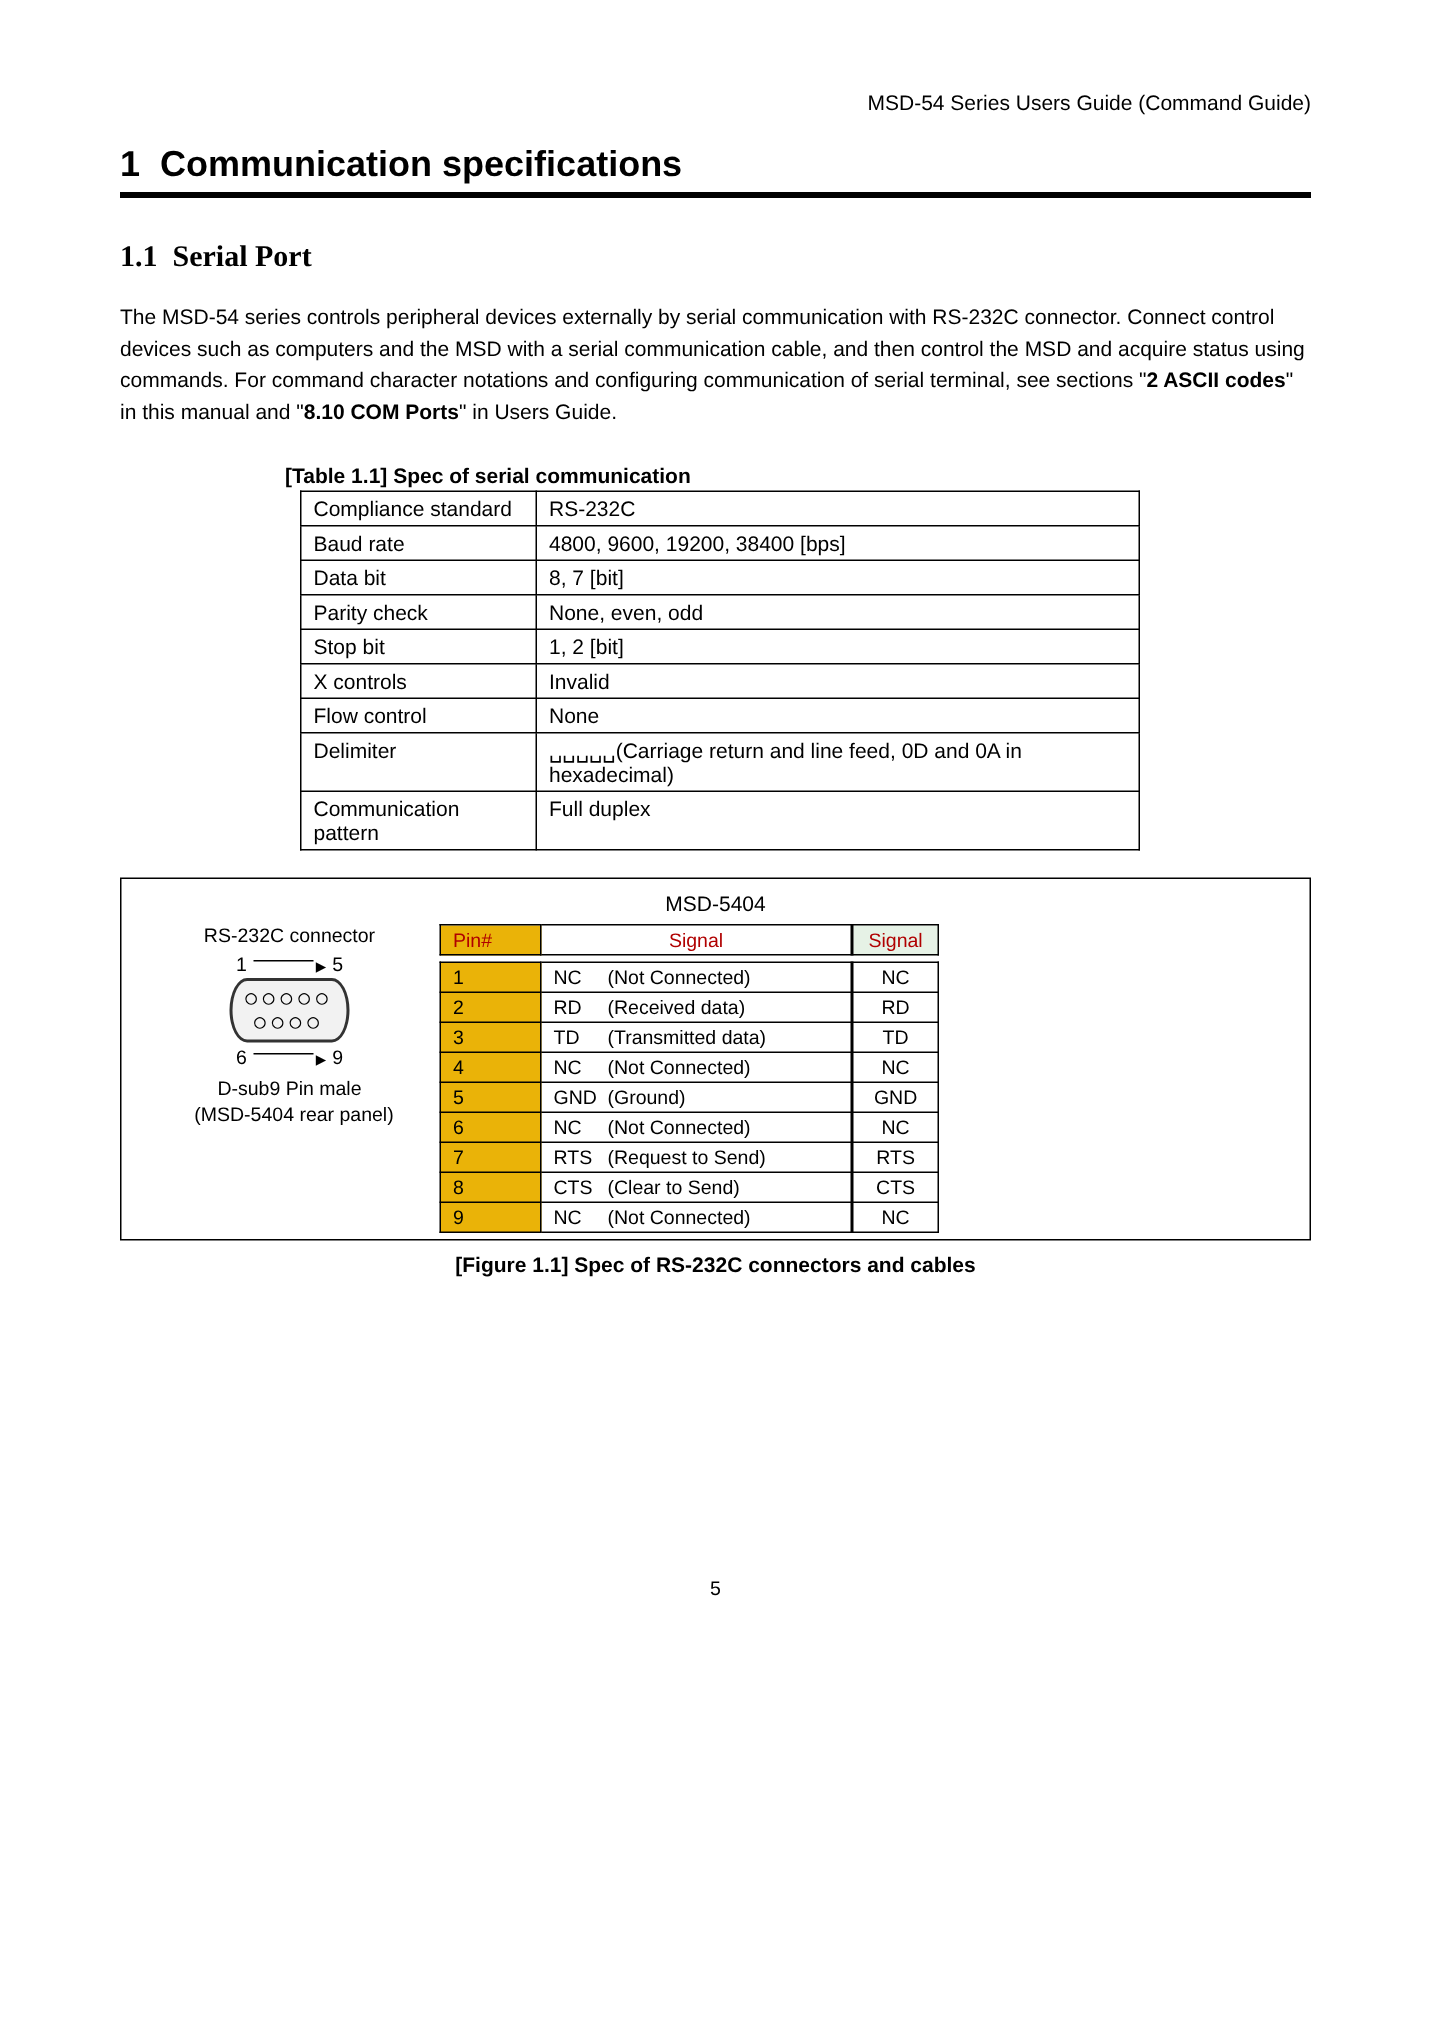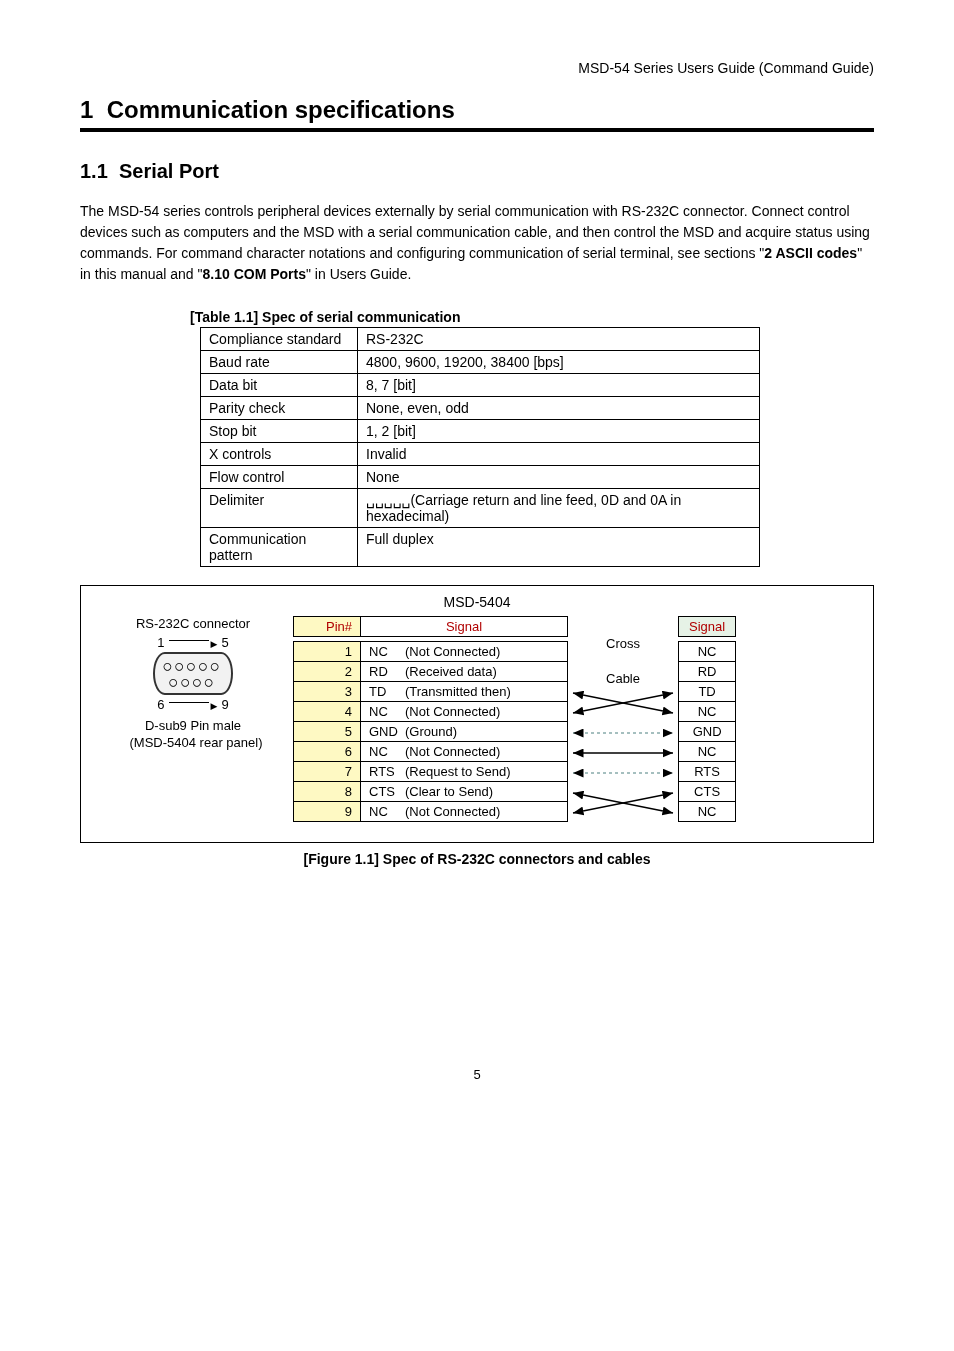--- a/index.html
+++ b/index.html
@@ -25,20 +25,21 @@
   }
   .h1-block h1 {
     font-size: 24px;
     font-weight: bold;
     margin: 0;
   }
   h2 {
     font-size: 20px;
     font-weight: bold;
     margin: 0 0 18px 0;
+    font-family: Liberation Serif, serif;
   }
   .body-text {
     font-size: 14px;
     line-height: 1.5;
     margin-bottom: 24px;
   }
   .body-text .bold {
     font-weight: bold;
   }
   .table-caption {
@@ -112,23 +113,23 @@
   .pin-table {
     border-collapse: collapse;
     font-size: 13px;
   }
   .pin-table th, .pin-table td {
     border: 1px solid #000;
     padding: 2px 8px;
     text-align: left;
   }
   .pin-table th.pin-h, .pin-table td.pin-c {
-    text-align: right;
+    text-align: left;
     width: 50px;
-    background: #fef9c3;
+    background: #eab308;
   }
   .pin-table th {
     color: #b00000;
     font-weight: normal;
     text-align: center;
   }
   .pin-table th.sig-h { width: 190px; }
   .pin-table td.sig-c {
     font-family: Arial, sans-serif;
   }
@@ -297,21 +298,21 @@
         <tr>
               <td class="pin-c">1</td>
               <td class="sig-c"><span class="abbr">NC</span><span>(Not Connected)</span></td>
             </tr>
         <tr>
               <td class="pin-c">2</td>
               <td class="sig-c"><span class="abbr">RD</span><span>(Received data)</span></td>
             </tr>
         <tr>
               <td class="pin-c">3</td>
-              <td class="sig-c"><span class="abbr">TD</span><span>(Transmitted then)</span></td>
+              <td class="sig-c"><span class="abbr">TD</span><span>(Transmitted data)</span></td>
             </tr>
         <tr>
               <td class="pin-c">4</td>
               <td class="sig-c"><span class="abbr">NC</span><span>(Not Connected)</span></td>
             </tr>
         <tr>
               <td class="pin-c">5</td>
               <td class="sig-c"><span class="abbr">GND</span><span>(Ground)</span></td>
             </tr>
         <tr>
@@ -326,46 +327,20 @@
               <td class="pin-c">8</td>
               <td class="sig-c"><span class="abbr">CTS</span><span>(Clear to Send)</span></td>
             </tr>
         <tr>
               <td class="pin-c">9</td>
               <td class="sig-c"><span class="abbr">NC</span><span>(Not Connected)</span></td>
             </tr>
       </tbody>
         </table>
 
-      <div class="cross-col">
-        <div class="cross-label">Cross</div>
-        <div class="cross-label">Cable</div>
-        <svg width="110" height="150">
-          <defs>
-            <marker id="ahL" markerWidth="8" markerHeight="8" refX="7" refY="3" orient="auto">
-              <path d="M0,0 L7,3 L0,6 Z" fill="#000"></path>
-            </marker>
-            <marker id="ahR" markerWidth="8" markerHeight="8" refX="1" refY="3" orient="auto">
-              <path d="M8,0 L1,3 L8,6 Z" fill="#000"></path>
-            </marker>
-          </defs>
-
-          <line x1="5" y1="5" x2="105" y2="25" stroke="#000" stroke-width="1.5" marker-start="url(#ahR)" marker-end="url(#ahL)"></line>
-          <line x1="5" y1="25" x2="105" y2="5" stroke="#000" stroke-width="1.5" marker-start="url(#ahR)" marker-end="url(#ahL)"></line>
-
-          <line x1="5" y1="45" x2="105" y2="45" stroke="#8aa" stroke-width="1.5" stroke-dasharray="3,3" marker-start="url(#ahR)" marker-end="url(#ahL)"></line>
-
-          <line x1="5" y1="65" x2="105" y2="65" stroke="#000" stroke-width="1.5" marker-start="url(#ahR)" marker-end="url(#ahL)"></line>
-
-          <line x1="5" y1="85" x2="105" y2="85" stroke="#8aa" stroke-width="1.5" stroke-dasharray="3,3" marker-start="url(#ahR)" marker-end="url(#ahL)"></line>
-
-          <line x1="5" y1="105" x2="105" y2="125" stroke="#000" stroke-width="1.5" marker-start="url(#ahR)" marker-end="url(#ahL)"></line>
-          <line x1="5" y1="125" x2="105" y2="105" stroke="#000" stroke-width="1.5" marker-start="url(#ahR)" marker-end="url(#ahL)"></line>
-        </svg>
-      </div>
 
       <table class="sig-right-table">
         <tbody>
             <tr>
               <th>Signal</th>
             </tr>
         <tr class="header-gap-row">
               <td></td>
             </tr>
         <tr>

